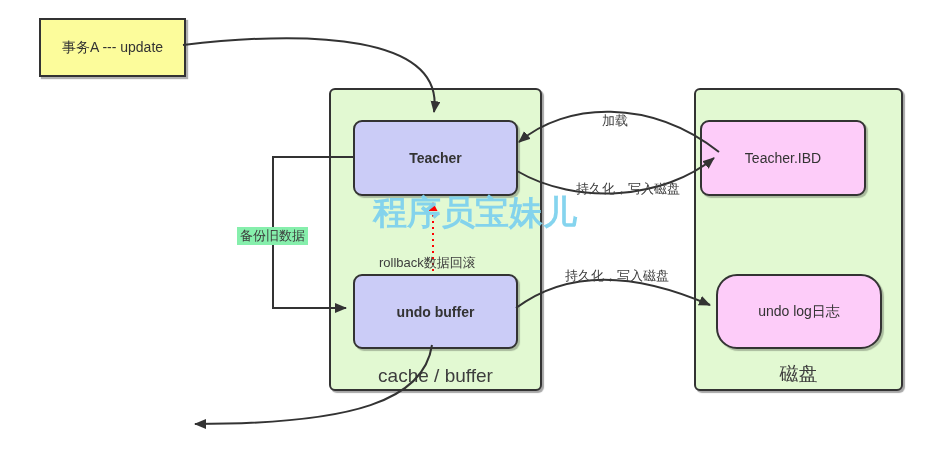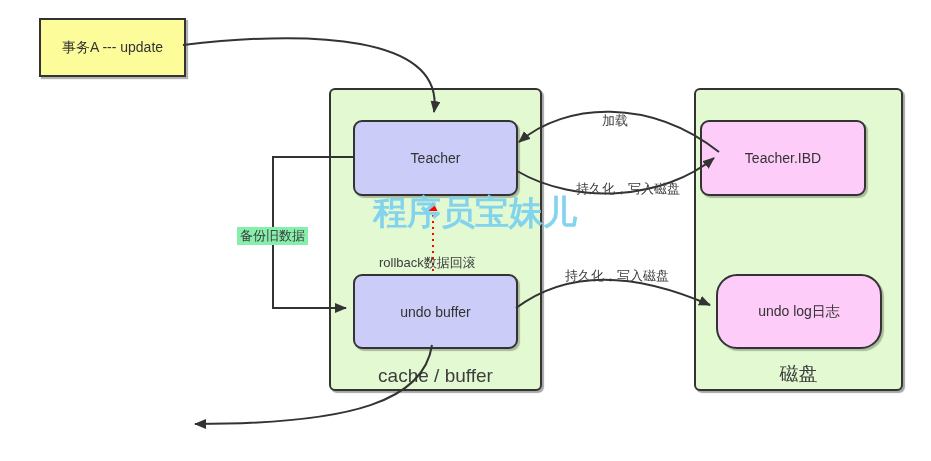--- a/index.html
+++ b/index.html
@@ -33,21 +33,21 @@
   }
   .node{
     position:absolute;display:flex;align-items:center;justify-content:center;
     border:2px solid var(--border-dark);
     font-size:14px;color:#333333;
     box-shadow:2px 2px 1px rgba(0,0,0,0.25);
     z-index:2;
     text-align:center;
   }
   .node.rounded{border-radius:9px;}
-  .node.purple{background:var(--node-purple);}
+  .node.purple{background:var(--node-purple);font-weight:bold;}
   .node.pink{background:var(--node-pink);}
   .node.yellow{background:var(--node-yellow);border-width:2.5px;box-shadow:2px 2px 1px rgba(0,0,0,0.3);}
   #edges{position:absolute;left:0;top:0;z-index:3;pointer-events:none;}
   .edge{fill:none;stroke:var(--arrow-dark);stroke-width:2;}
   .edge.red-dotted{stroke:var(--rollback-red);stroke-width:2;stroke-dasharray:2 4;}
   .arrowhead{fill:var(--arrow-dark);}
   .arrowhead-red{fill:var(--rollback-red);}
   .edge-label{
     position:absolute;font-size:13px;color:var(--label-gray);
     white-space:nowrap;z-index:4;

